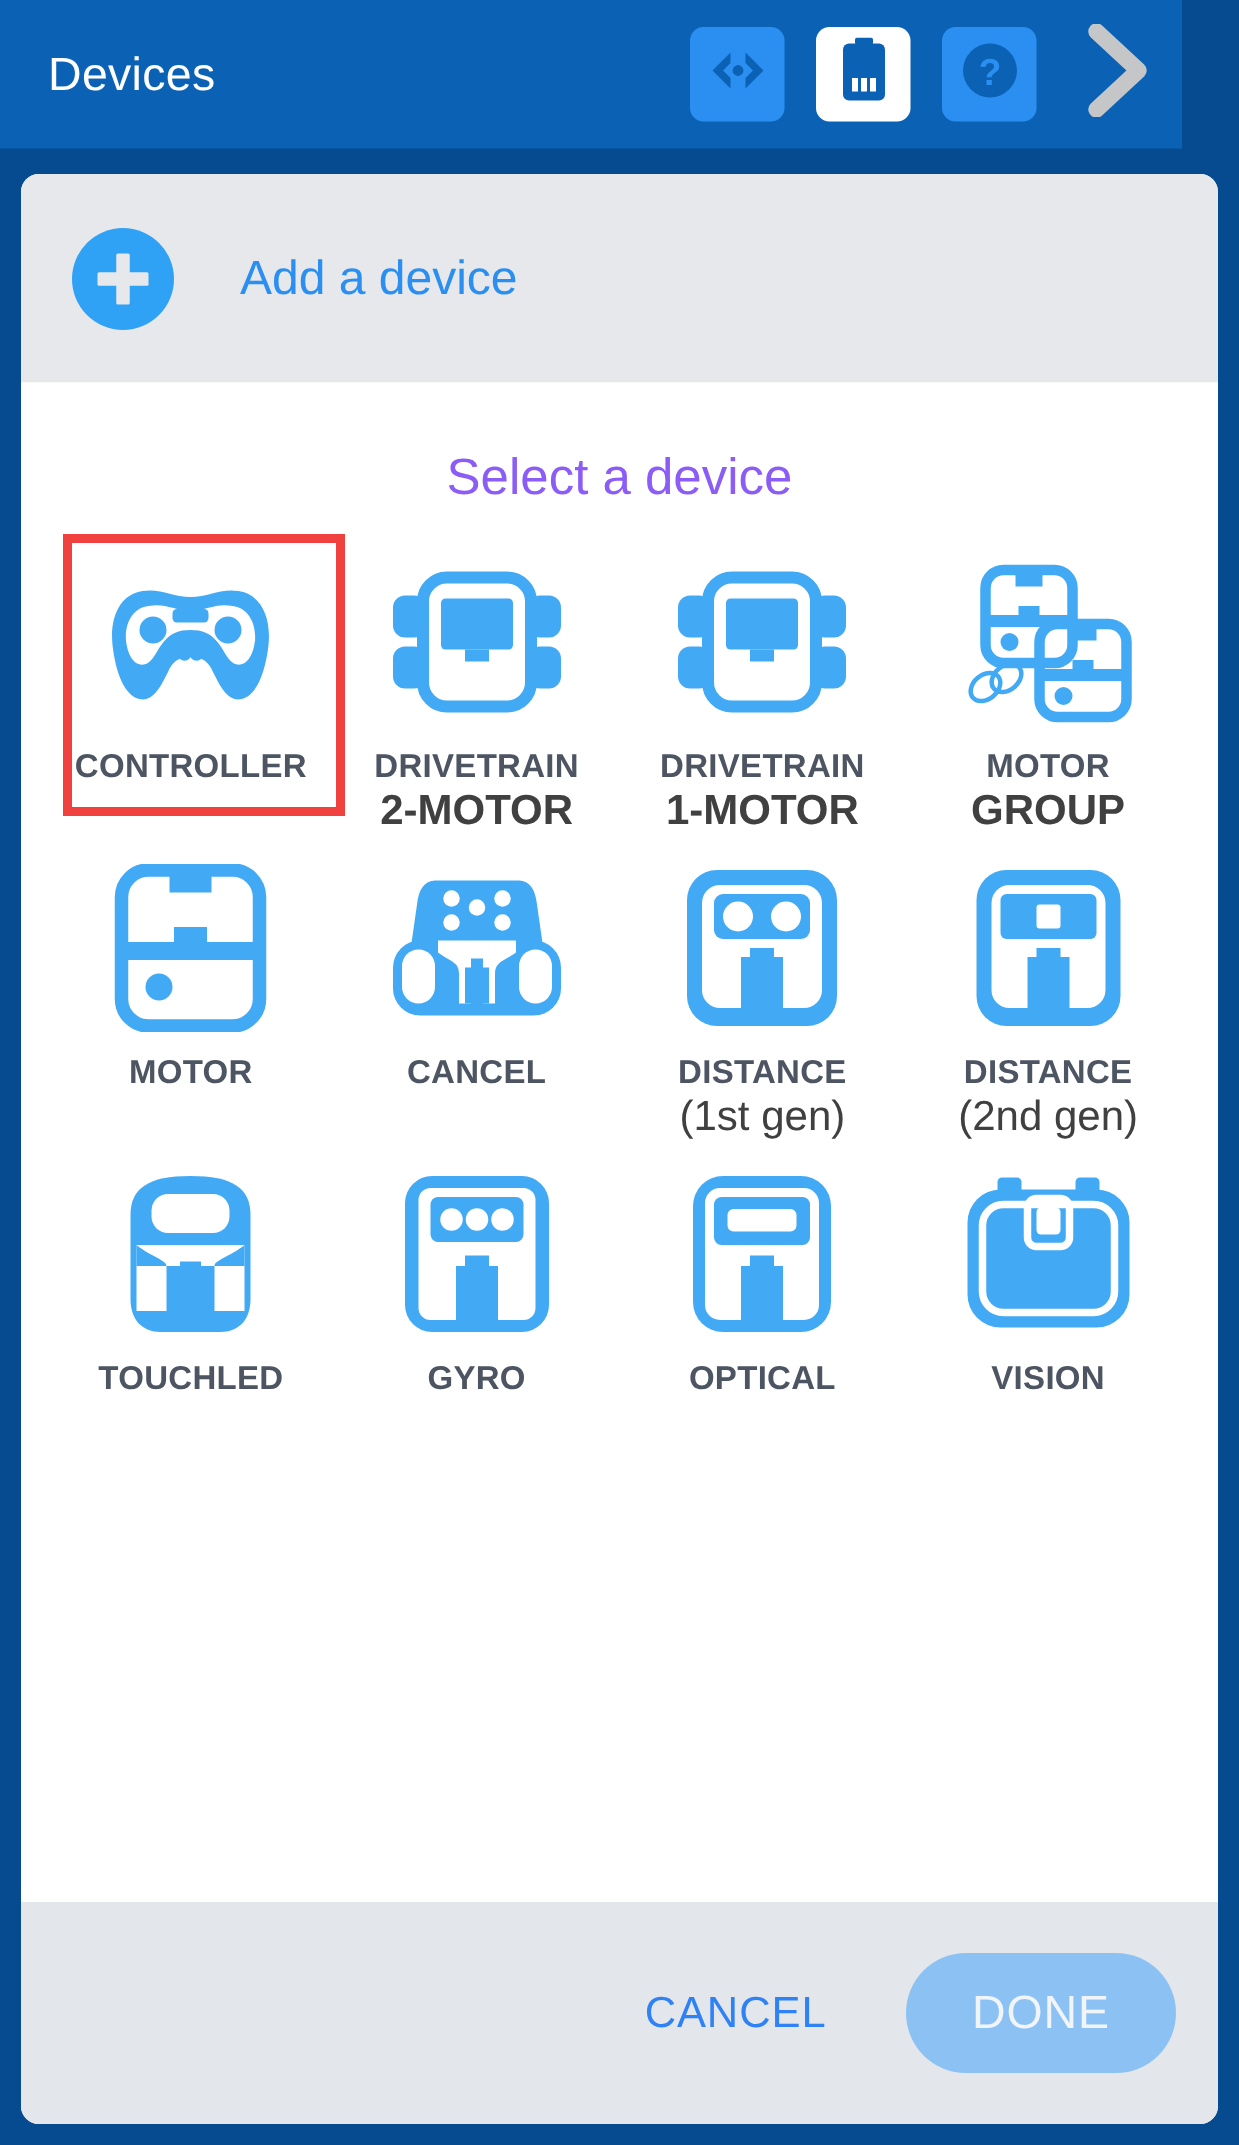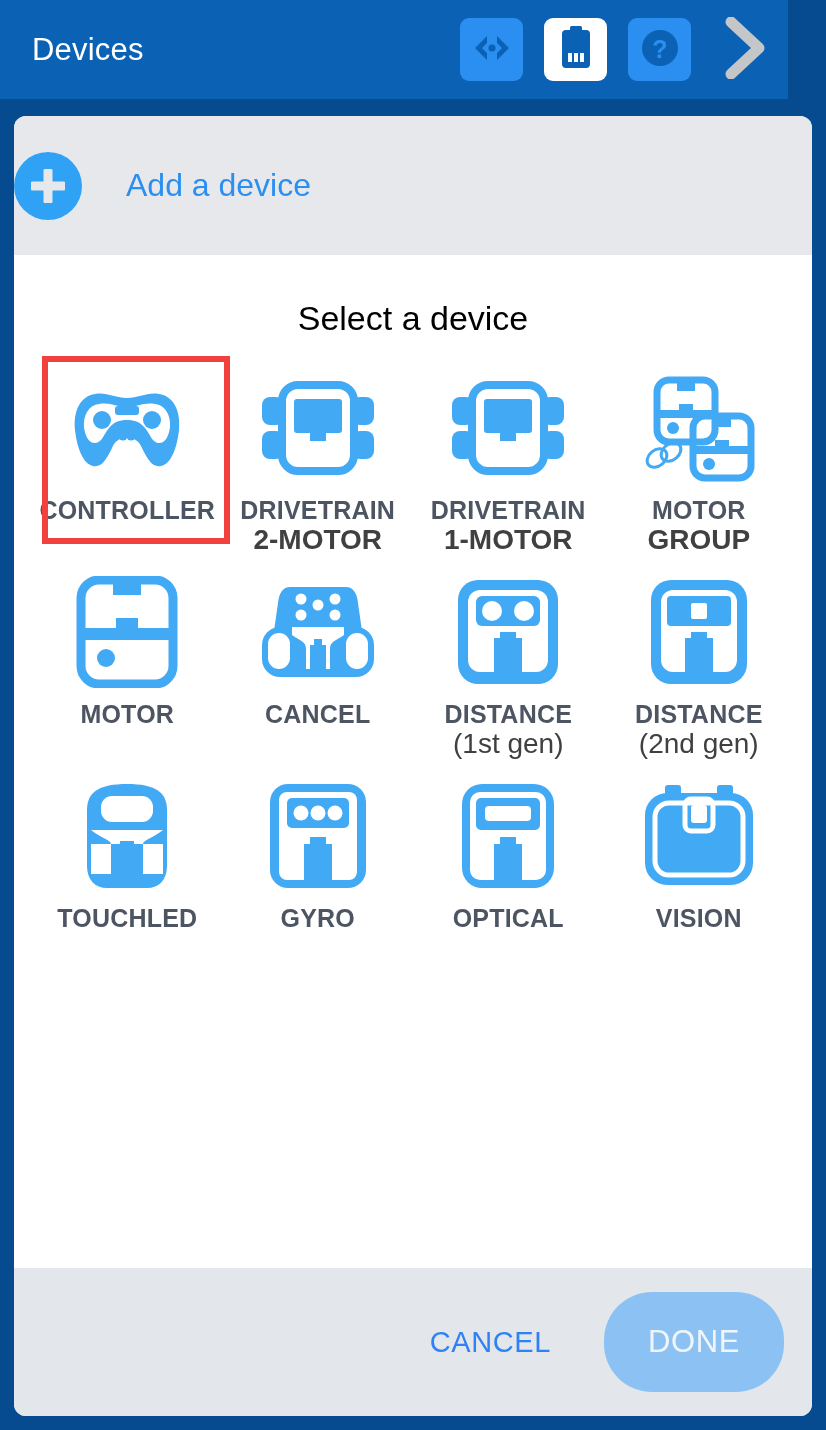--- a/index.html
+++ b/index.html
@@ -70,20 +70,21 @@
     overflow: hidden;
     display: flex;
     flex-direction: column;
   }
 
   .add-bar {
     height: 139px;
     background: #e6e8ec;
     display: flex;
     align-items: center;
+    padding-left: 34px;
     flex: 0 0 auto;
   }
   .plus-circle {
     width: 68px;
     height: 68px;
     border-radius: 50%;
     background: #2fa2f5;
     position: relative;
     flex: 0 0 auto;
   }
@@ -110,21 +111,21 @@
     font-weight: 400;
   }
 
   .body-area {
     flex: 1 1 auto;
     background: #ffffff;
     position: relative;
   }
   .select-title {
     text-align: center;
-    color: #000000;
+    color: #8b5cf6;
     font-size: 34px;
     font-weight: 400;
     padding-top: 44px;
     padding-bottom: 18px;
   }
 
   .grid {
     display: grid;
     grid-template-columns: repeat(4, 1fr);
     padding: 0 18px;
@@ -154,21 +155,21 @@
     height: 116px;
     display: flex;
     align-items: center;
     justify-content: center;
   }
   .tile-icon svg { display: block; }
   .tile-label {
     margin-top: 10px;
     text-align: center;
     color: #4d5562;
-    font-size: 25px;
+    font-size: 22px;
     font-weight: bold;
     line-height: 29px;
     letter-spacing: .2px;
   }
   .tile-sub {
     text-align: center;
     color: #404040;
     font-size: 28px;
     font-weight: bold;
     line-height: 29px;
@@ -197,21 +198,21 @@
     cursor: pointer;
   }
   .done-btn {
     background: #8cc2f3;
     color: #f1f5f9;
     font-size: 31px;
     letter-spacing: .6px;
     border: none;
     border-radius: 48px;
     width: 180px;
-    height: 100px;
+    height: 80px;
     font-family: inherit;
     cursor: pointer;
   }
 </style>
 </head>
 <body>
 
 <div class="header">
   <div class="header-title">Devices</div>
 

